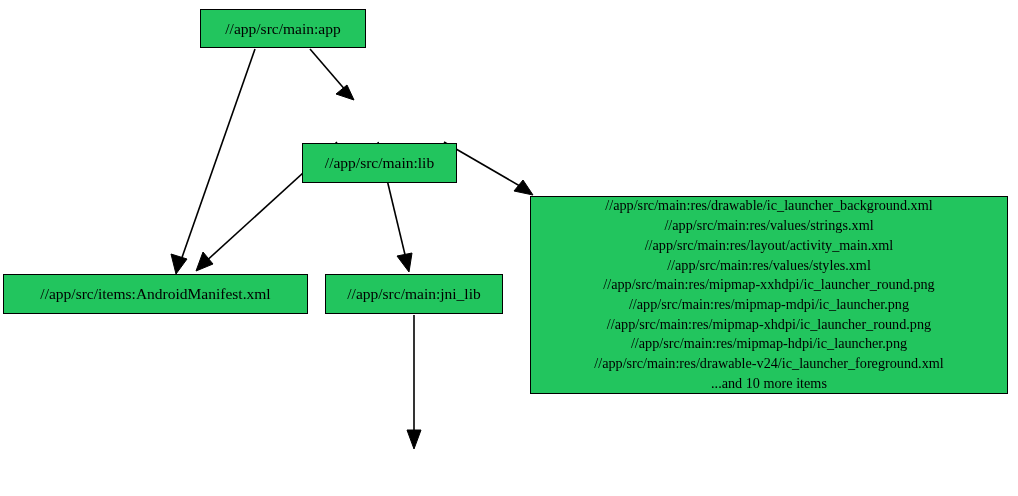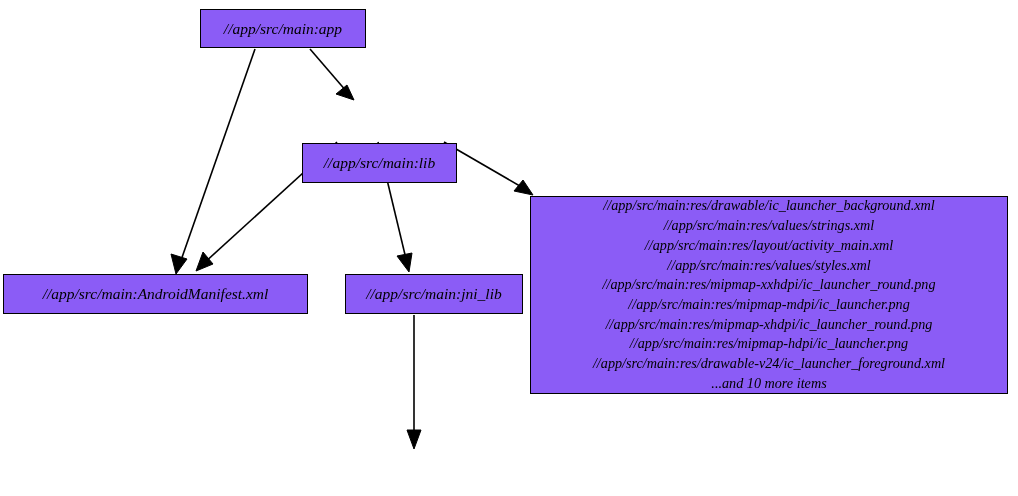--- a/index.html
+++ b/index.html
@@ -23,29 +23,28 @@
     left: 0;
     top: 0;
     width: 1018px;
     height: 496px;
     pointer-events: none;
   }
   .graph-node {
     position: absolute;
     box-sizing: border-box;
     border: 1px solid #000000;
-    background: #8b5cf6;
+    background: #22c55e;
     display: flex;
     align-items: center;
     justify-content: center;
     text-align: center;
     color: #000000;
     line-height: 1.0;
     white-space: pre;
-    font-style: italic;
   }
   .node-label {
     display: block;
     white-space: pre;
     text-align: center;
     color: #000000;
   }
   .node-single {
     font-size: 15.5px;
   }
@@ -94,24 +93,24 @@
 
   <div class="graph-node node-single" style="left:200px; top:9px; width:166px; height:39px;">
     <span class="node-label">//app/src/main:app</span>
   </div>
 
   <div class="graph-node node-single" style="left:302px; top:101px; width:155px; height:40px;margin-top:42px;">
     <span class="node-label">//app/src/main:lib</span>
   </div>
 
   <div class="graph-node node-single" style="left:3px; top:274px; width:305px; height:40px;">
-    <span class="node-label">//app/src/main:AndroidManifest.xml</span>
+    <span class="node-label">//app/src/items:AndroidManifest.xml</span>
   </div>
 
-  <div class="graph-node node-single" style="left:325px; top:274px; width:178px; height:40px;margin-left:20px;">
+  <div class="graph-node node-single" style="left:325px; top:274px; width:178px; height:40px;">
     <span class="node-label">//app/src/main:jni_lib</span>
   </div>
 
   <div class="graph-node node-multi" style="left:530px; top:196px; width:478px; height:198px;">
     <span class="node-label">//app/src/main:res/drawable/ic_launcher_background.xml
 //app/src/main:res/values/strings.xml
 //app/src/main:res/layout/activity_main.xml
 //app/src/main:res/values/styles.xml
 //app/src/main:res/mipmap-xxhdpi/ic_launcher_round.png
 //app/src/main:res/mipmap-mdpi/ic_launcher.png

